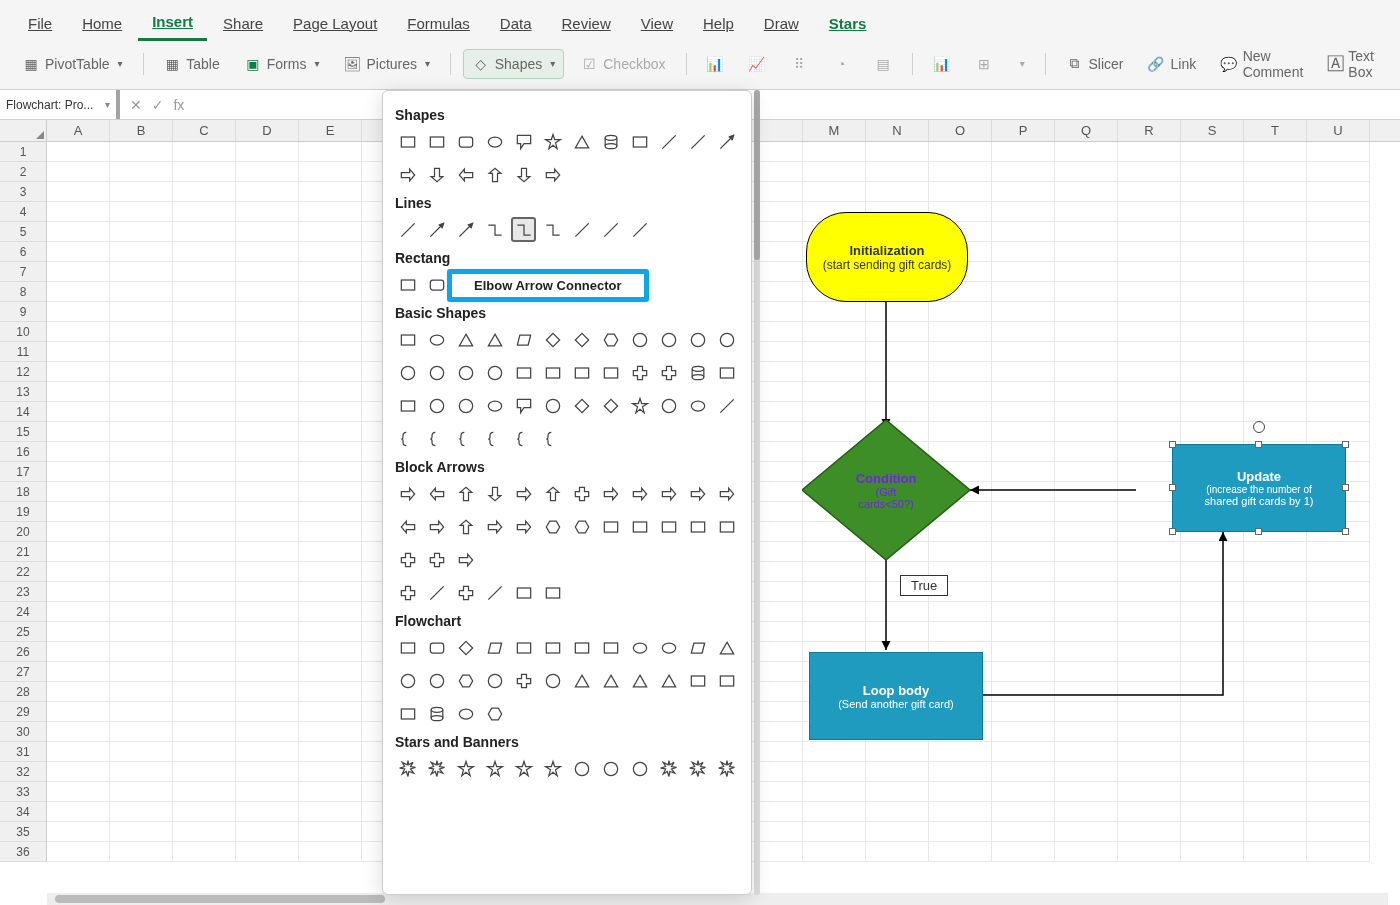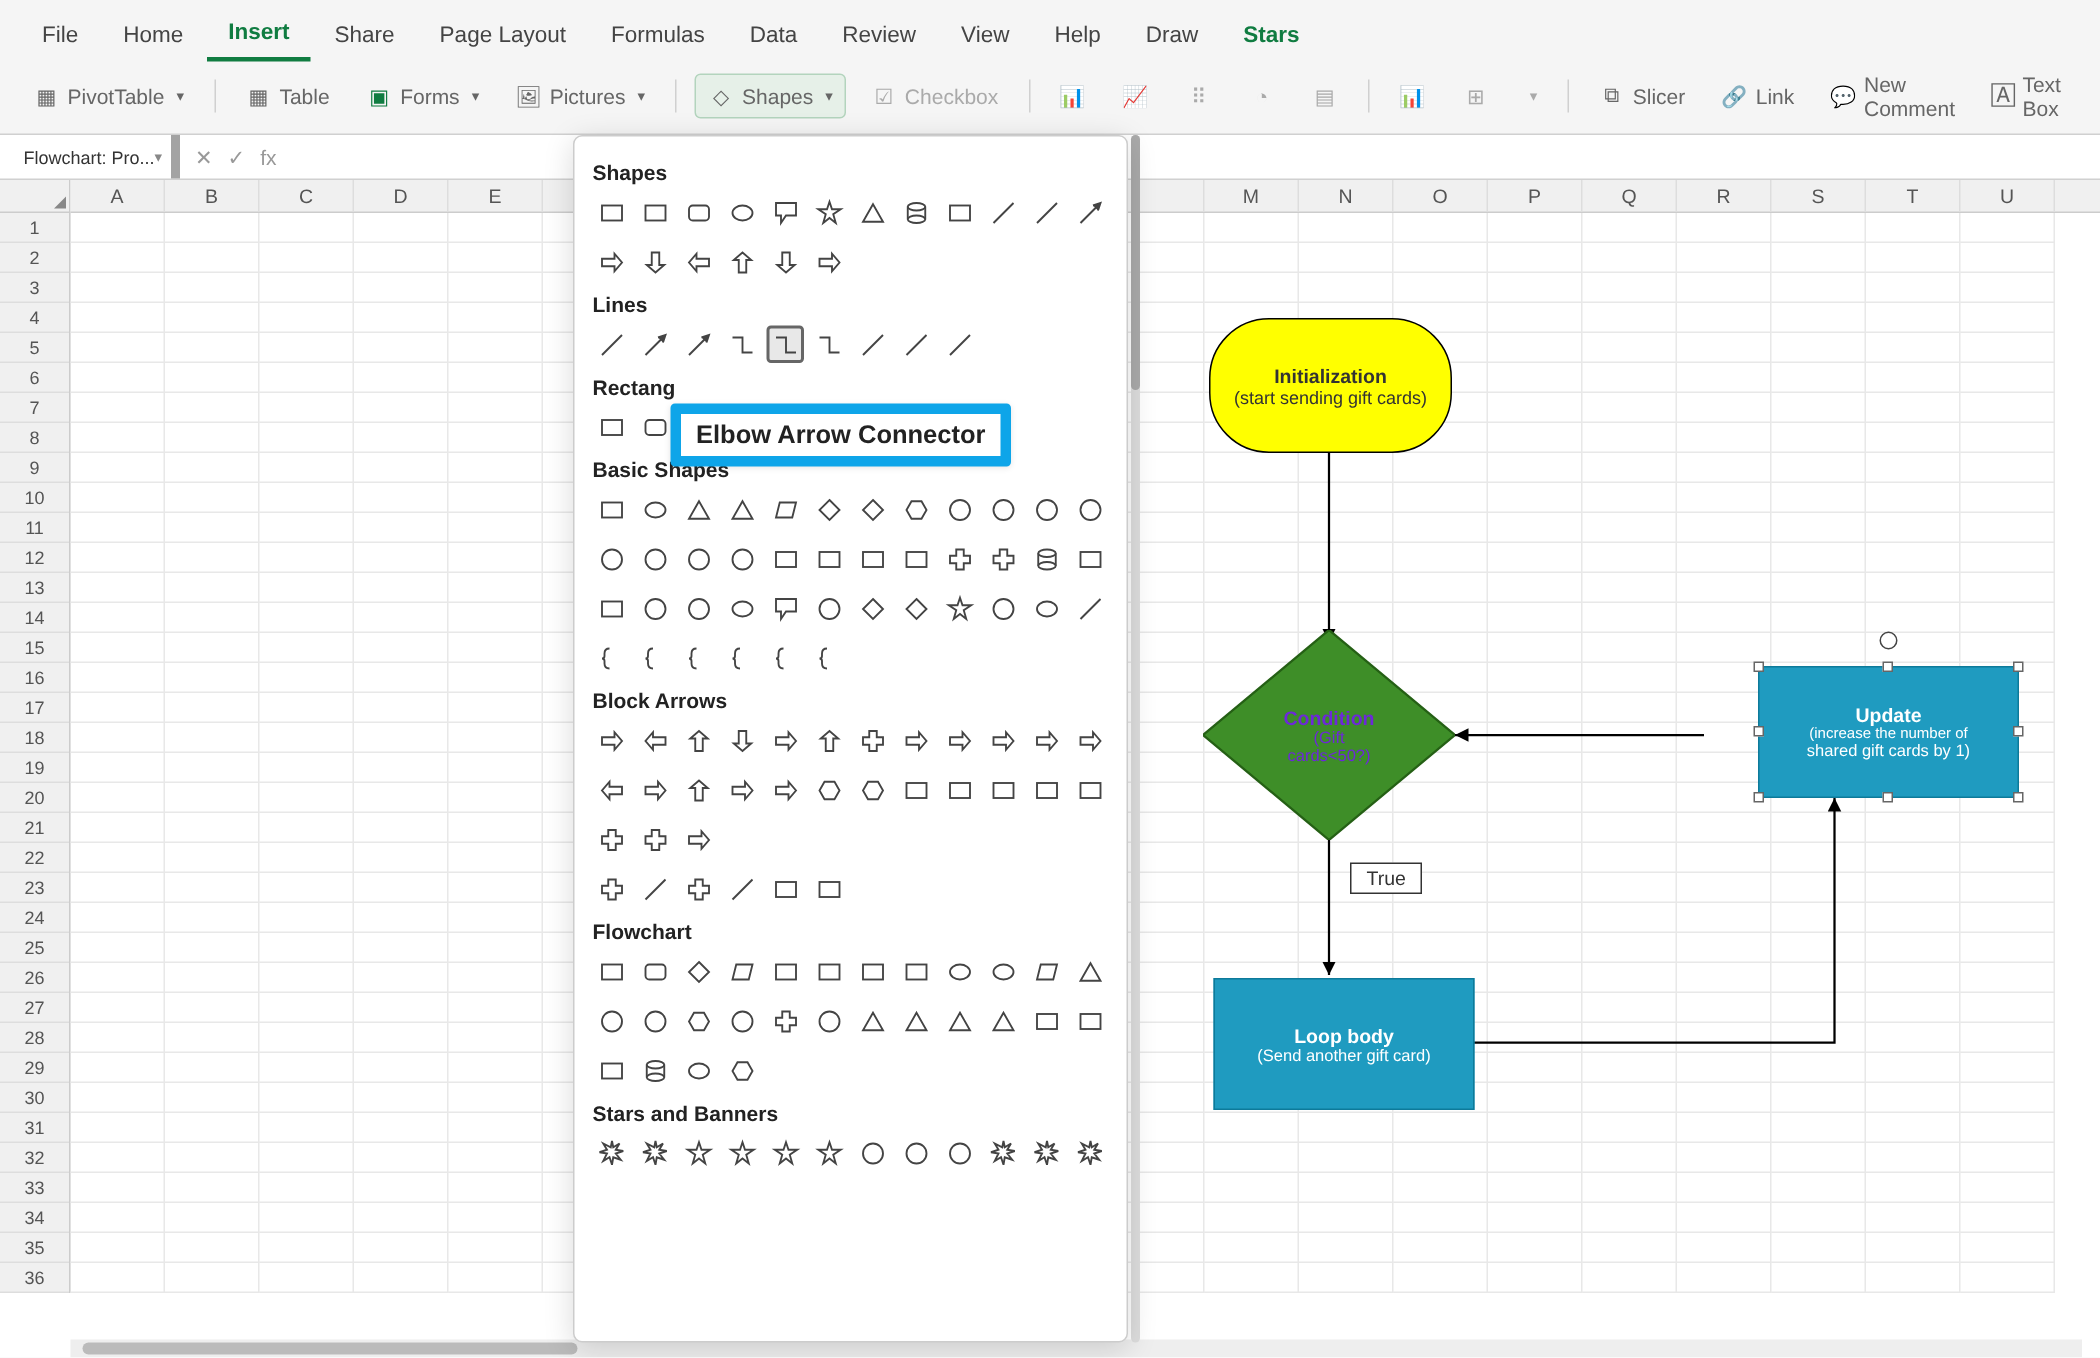--- a/index.html
+++ b/index.html
@@ -1,35 +1,35 @@
 <!DOCTYPE html>
 <html><head>
 <meta charset="utf-8">
 <style>
 * { box-sizing: border-box; margin: 0; padding: 0; font-family: -apple-system, "Segoe UI", sans-serif; }
 body { background: #f5f5f5; width: 1400px; height: 905px; overflow: hidden; position: relative; font-size: 14px; color: #333; }
 
 
 .ribbon-tabs { display: flex; align-items: center; padding: 4px 14px 0; gap: 2px; background: #f5f5f5; height: 42px; }
-.ribbon-tab { padding: 8px 14px; color: #444; cursor: pointer; font-size: 15px; }
+.ribbon-tab { padding: 8px 14px; color: #444; cursor: pointer; font-size: 15px; text-decoration: underline; }
 .ribbon-tab.active { border-bottom: 3px solid #107c41; color: #107c41; font-weight: 600; }
 .ribbon-tab.shape { color: #107c41; font-weight: 600; }
 
 
 .toolbar { display: flex; align-items: center; padding: 6px 14px 10px; gap: 8px; background: #f5f5f5; border-bottom: 1px solid #d0d0d0; height: 48px; }
 .tb-btn { display: inline-flex; align-items: center; gap: 5px; padding: 5px 8px; border-radius: 4px; color: #666; cursor: pointer; font-size: 14px; }
 .tb-btn.disabled { color: #aaa; }
 .tb-btn.active-dd { background: #e6f0e8; border: 1px solid #b3d4bd; }
 .tb-sep { width: 1px; height: 22px; background: #d0d0d0; margin: 0 4px; }
 .caret::after { content: "▾"; font-size: 10px; margin-left: 3px; }
 .icon-box { width: 18px; height: 18px; display: inline-flex; align-items: center; justify-content: center; }
 
 
 .formula-bar { display: flex; align-items: center; background: #fff; border-bottom: 1px solid #d0d0d0; height: 30px; }
-.name-box { width: 120px; border-right: 6px solid #a3a3a3; padding: 0 6px; font-size: 12px; display: flex; align-items: center; justify-content: flex-end; height: 100%; }
+.name-box { width: 120px; border-right: 4px solid #a3a3a3; padding: 0 6px; font-size: 12px; display: flex; align-items: center; justify-content: space-between; height: 100%; }
 .fb-controls { display: flex; align-items: center; gap: 10px; padding: 0 10px; color: #999; }
 .fb-input { flex: 1; padding: 0 6px; }
 
 
 .grid-wrap { position: relative; height: calc(100% - 120px); background: #fff; overflow: hidden; }
 .col-headers { display: flex; position: absolute; top: 0; left: 47px; right: 0; height: 22px; background: #f0f0f0; border-bottom: 1px solid #ccc; }
 .col-h { width: 63px; text-align: center; font-size: 13px; border-right: 1px solid #ddd; line-height: 22px; color: #555; }
 .corner { position:absolute; top:0; left:0; width:47px; height:22px; background:#f0f0f0; border-right:1px solid #ccc; border-bottom:1px solid #ccc; }
 .triangle-corner { position:absolute; right:2px; bottom:2px; width:0; height:0; border-left:8px solid transparent; border-bottom:8px solid #888; }
 .row-headers { position: absolute; top: 22px; left: 0; width: 47px; background: #f0f0f0; border-right: 1px solid #ccc; }
@@ -40,21 +40,21 @@
 
 
 .shapes-panel { position: absolute; top: 90px; left: 382px; width: 370px; height: 805px; background: #fff; border: 1px solid #ccc; border-radius: 6px; box-shadow: 0 4px 20px rgba(0,0,0,0.15); overflow-y: auto; padding: 8px 4px 8px 12px; z-index: 50; }
 .sp-heading { font-weight: 700; font-size: 14px; margin: 8px 0 6px; color: #222; }
 .sp-row { display: flex; flex-wrap: wrap; gap: 4px; margin-bottom: 8px; }
 .sp-item { width: 25px; height: 25px; display: flex; align-items: center; justify-content: center; border-radius: 3px; cursor: pointer; }
 .sp-item.selected { border: 2px solid #666; background: #e8e8e8; }
 .sp-item svg { width: 20px; height: 20px; }
 
 
-.tooltip { position: absolute; top: 178px; left: 64px; background: #fff; border: 7px solid #0ea5e9; padding: 4px 10px; font-size: 17px; border-radius: 3px; box-shadow: 0 1px 4px rgba(0,0,0,0.1); z-index: 60; }
+.tooltip { position: absolute; top: 178px; left: 64px; background: #fff; border: 5px solid #0ea5e9; padding: 4px 22px; font-size: 13px; border-radius: 3px; box-shadow: 0 1px 4px rgba(0,0,0,0.1); z-index: 60; }
 
 
 .canvas-shapes { position: absolute; top: 0; left: 0; width: 100%; height: 100%; pointer-events: none; }
 .shape-box { position: absolute; display: flex; flex-direction: column; align-items: center; justify-content: center; text-align: center; font-size: 13px; pointer-events: auto; }
 .shape-init { background: #ffff00; border: 1.5px solid #000; border-radius: 40px; }
 .shape-update { background: #1f9bc0; color: #fff; border: 1px solid #0d7a9a; margin-left: 36px; }
 .shape-loop { background: #1f9bc0; color: #fff; border: 1px solid #0d7a9a; }
 .sel-handle { position:absolute; width:7px; height:7px; background:#fff; border:1px solid #666; }
 .sel-rot { position:absolute; width:12px; height:12px; border:1.5px solid #444; border-radius:50%; background:#fff; left:50%; transform:translateX(-50%); top:-24px; }
 .truelabel { position:absolute; background:#fff; border:1px solid #333; padding:2px 10px; font-size:13px; }

